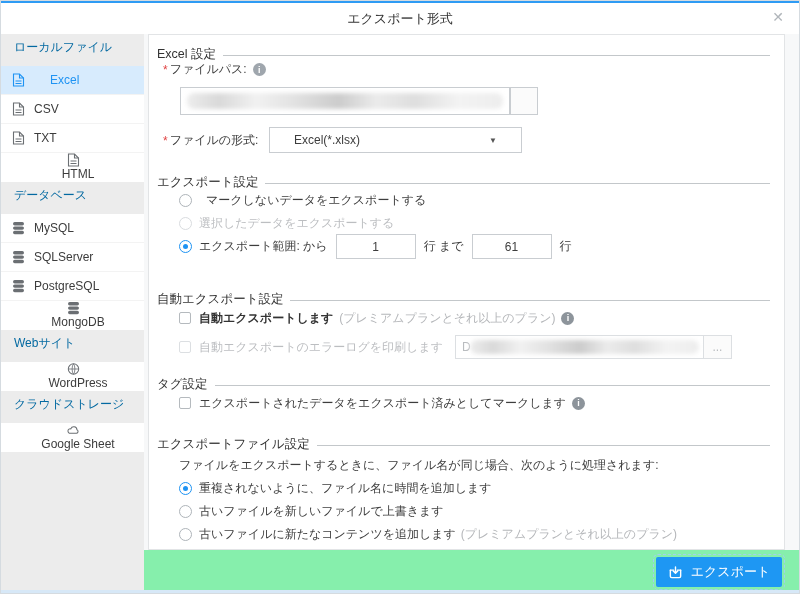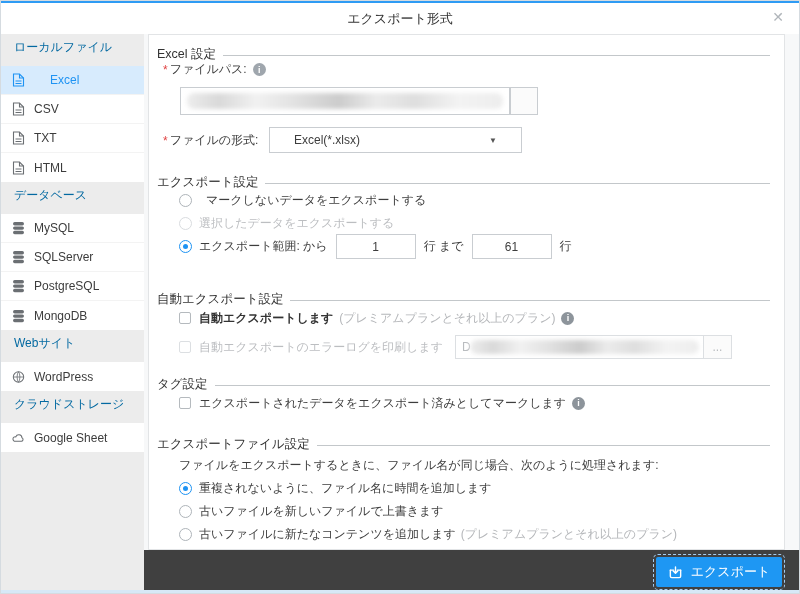--- a/index.html
+++ b/index.html
@@ -17,21 +17,21 @@
   .close-btn { position:absolute; right:12px; top:5px; width:18px; height:18px; color:#b0b5ba;
     font-size:14px; line-height:18px; text-align:center; cursor:pointer; }
   .bottomline { position:absolute; bottom:0; left:0; right:0; height:3px; background:#d7e8f7; z-index:30; }
 
   
   .sidebar { position:absolute; top:33px; left:0; bottom:3px; width:143px; background:#ececec; }
   .side-header { height:32px; line-height:27px; padding-left:13px; color:#0369a1; font-size:12px; }
   .side-group { background:#ffffff; margin:0 0 0 0; }
   .side-item { display:flex; align-items:center; height:29px; padding-left:11px;
     color:#3c3c3c; cursor:pointer; border-bottom:1px solid #f3f3f3; background:#fff; }
-  .side-item:last-child { border-bottom:none; }
+  .side-item:last-child { border-bottom:none;flex-direction:column; }
   .side-item .icn { width:13px; height:14px; margin-right:9px; color:#6b6f73; flex:none; display:flex; align-items:center; }
   .side-item.selected { background:#d7ebfd; color:#1e93f3;gap:16px; }
   .side-item.selected .icn { color:#1e93f3; }
   .icn svg { width:100%; height:100%; display:block; }
 
   
   .main-bg { position:absolute; left:143px; top:33px; right:0; bottom:3px; background:#f7f8f9; }
   .card { position:absolute; left:147px; top:33px; width:637px; height:516px;
     background:#ffffff; border:1px solid #e2e4e6; }
   .sec-head { position:absolute; left:8px; right:14px; display:flex; align-items:center; height:18px; }
@@ -66,21 +66,21 @@
   .bold { font-weight:bold; color:#333; }
   .num-inp { border:1px solid #c9cdd1; height:25px; width:80px; text-align:center;
     font-size:12px; color:#3d3d3d; background:#fff; display:flex; align-items:center; justify-content:center; }
   .mini-inp { position:relative; border:1px solid #dcdfe2; height:24px; width:249px; background:#fff;
     display:flex; align-items:center; padding-left:6px; color:#b9bcbf; }
   .mini-inp .blurbar { left:14px; right:4px; top:4px; bottom:4px; }
   .mini-browse { width:28px; height:24px; border:1px solid #dcdfe2; border-left:none; background:#fbfbfb;
     color:#b9bcbf; display:flex; align-items:center; justify-content:center; }
 
   
-  .footer { position:absolute; left:143px; right:0; top:549px; bottom:3px; background:#404040;padding-left:10px; }
+  .footer { position:absolute; left:143px; right:0; top:549px; bottom:3px; background:#86efac;padding-left:10px; }
   .export-btn { position:absolute; right:17px; top:7px; width:126px; height:30px; background:#1e97f3;
     border:none; border-radius:2px; color:#fff; font-size:13px; display:flex; align-items:center;
     justify-content:center; cursor:pointer; outline:1px dashed #a3cdf3; outline-offset:2px;
     font-family:inherit; }
   .export-btn .dl { width:15px; height:15px; margin-right:8px; }
 </style>
 </head>
 <body>
 
 <div class="topline"></div>

